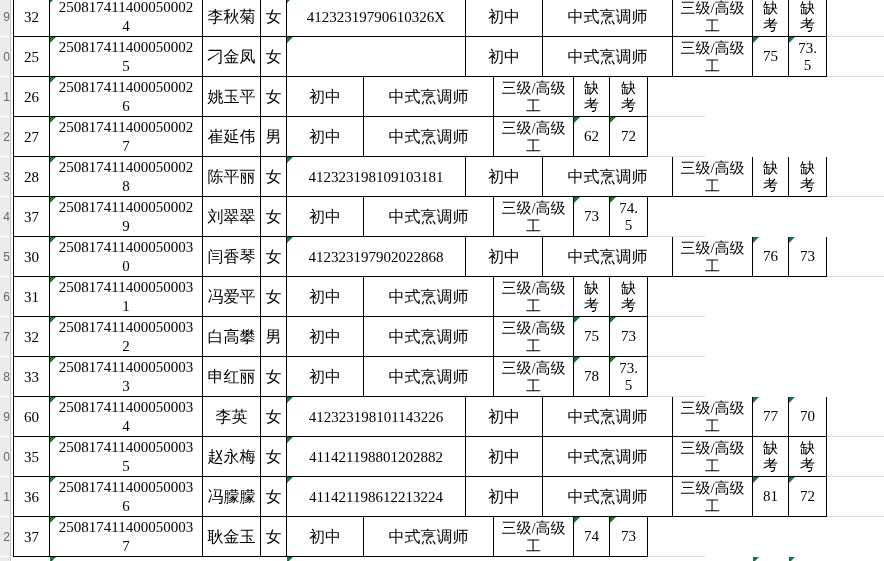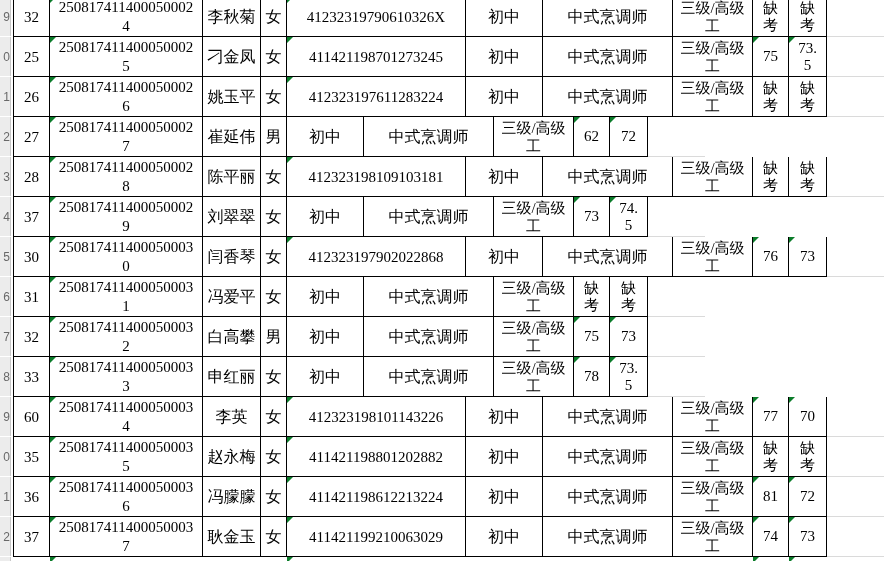--- a/index.html
+++ b/index.html
@@ -90,21 +90,20 @@
           <div>5</div>
         </div>
         <div class="cell c-name">
           <div>刁金凤</div>
         </div>
         <div class="cell c-gender">
           <div>女</div>
         </div>
         <div class="cell c-id">
           <div class="tri"></div>
-          <div>411421198701273245</div>
         </div>
         <div class="cell c-edu">
           <div>初中</div>
         </div>
         <div class="cell c-occ">
           <div>中式烹调师</div>
         </div>
         <div class="cell c-level">
           <div>三级/高级</div>
           <div>工</div>
@@ -129,24 +128,20 @@
           <div class="tri"></div>
           <div>250817411400050002</div>
           <div>6</div>
         </div>
         <div class="cell c-name">
           <div>姚玉平</div>
         </div>
         <div class="cell c-gender">
           <div>女</div>
         </div>
-        <div class="cell c-id">
-          <div class="tri"></div>
-          <div>412323197611283224</div>
-        </div>
         <div class="cell c-edu">
           <div>初中</div>
         </div>
         <div class="cell c-occ">
           <div>中式烹调师</div>
         </div>
         <div class="cell c-level">
           <div>三级/高级</div>
           <div>工</div>
         </div>
@@ -550,24 +545,20 @@
         <div class="cell c-exam">
           <div class="tri"></div>
           <div>250817411400050003</div>
           <div>7</div>
         </div>
         <div class="cell c-name">
           <div>耿金玉</div>
         </div>
         <div class="cell c-gender">
           <div>女</div>
-        </div>
-        <div class="cell c-id">
-          <div class="tri"></div>
-          <div>411421199210063029</div>
         </div>
         <div class="cell c-edu">
           <div>初中</div>
         </div>
         <div class="cell c-occ">
           <div>中式烹调师</div>
         </div>
         <div class="cell c-level">
           <div>三级/高级</div>
           <div>工</div>

